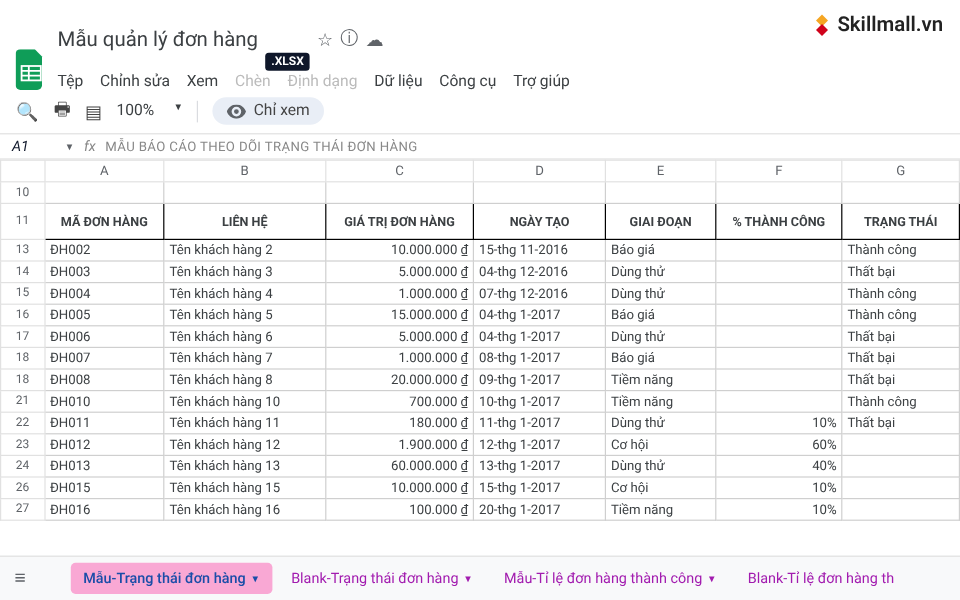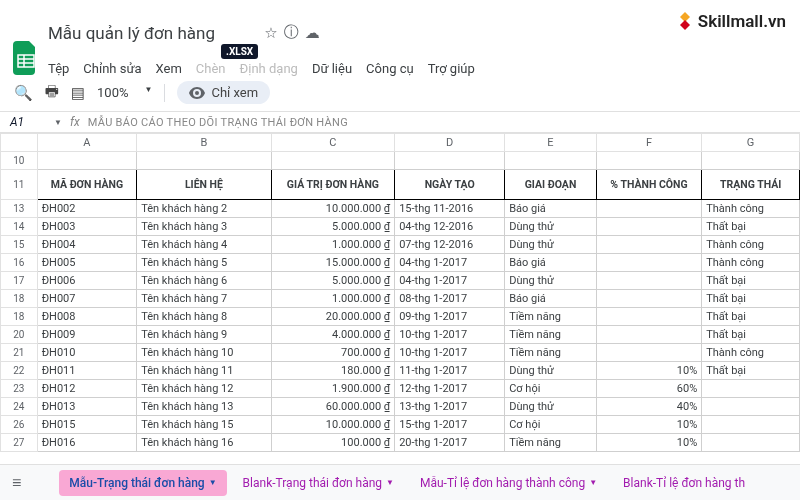--- a/index.html
+++ b/index.html
@@ -203,30 +203,20 @@
           <td class="rowhdr">18</td>
   <td class="cell col-A">ĐH008</td>
   <td class="cell col-B">Tên khách hàng 8</td>
   <td class="cell col-C r">20.000.000 ₫</td>
   <td class="cell col-D">09-thg 1-2017</td>
   <td class="cell col-E">Tiềm năng</td>
   <td class="cell col-F r"></td>
   <td class="cell col-G">Thất bại</td>
         </tr>
         <tr>
-          <td class="rowhdr">20</td>
-  <td class="cell col-A">ĐH009</td>
-  <td class="cell col-B">Tên khách hàng 9</td>
-  <td class="cell col-C r">4.000.000 ₫</td>
-  <td class="cell col-D">10-thg 1-2017</td>
-  <td class="cell col-E">Tiềm năng</td>
-  <td class="cell col-F r"></td>
-  <td class="cell col-G">Thất bại</td>
-        </tr>
-        <tr>
           <td class="rowhdr">21</td>
   <td class="cell col-A">ĐH010</td>
   <td class="cell col-B">Tên khách hàng 10</td>
   <td class="cell col-C r">700.000 ₫</td>
   <td class="cell col-D">10-thg 1-2017</td>
   <td class="cell col-E">Tiềm năng</td>
   <td class="cell col-F r"></td>
   <td class="cell col-G">Thành công</td>
         </tr>
         <tr>

